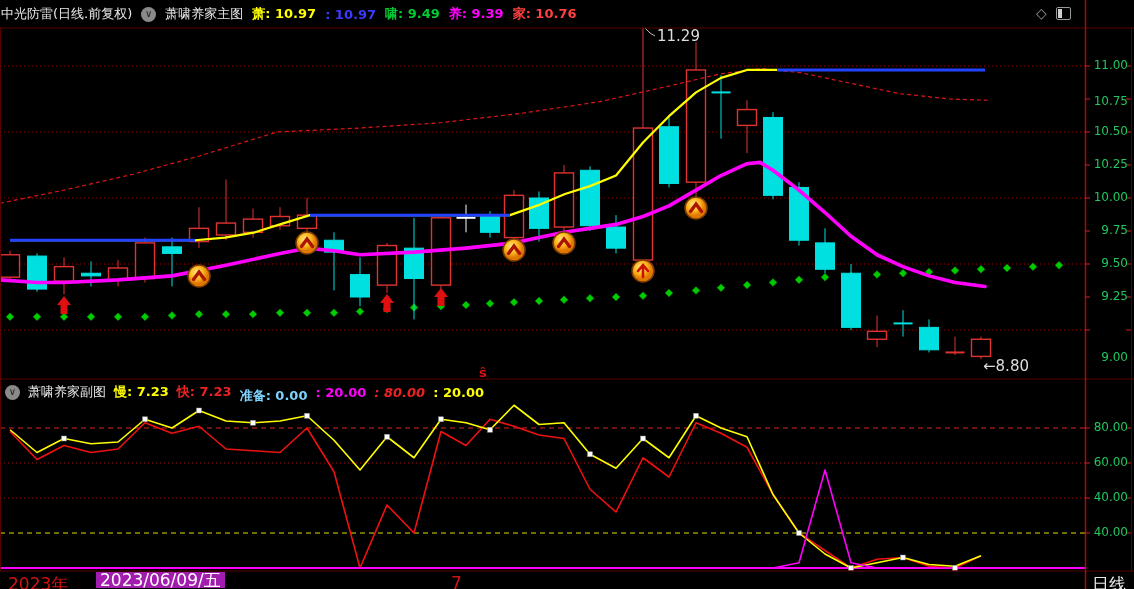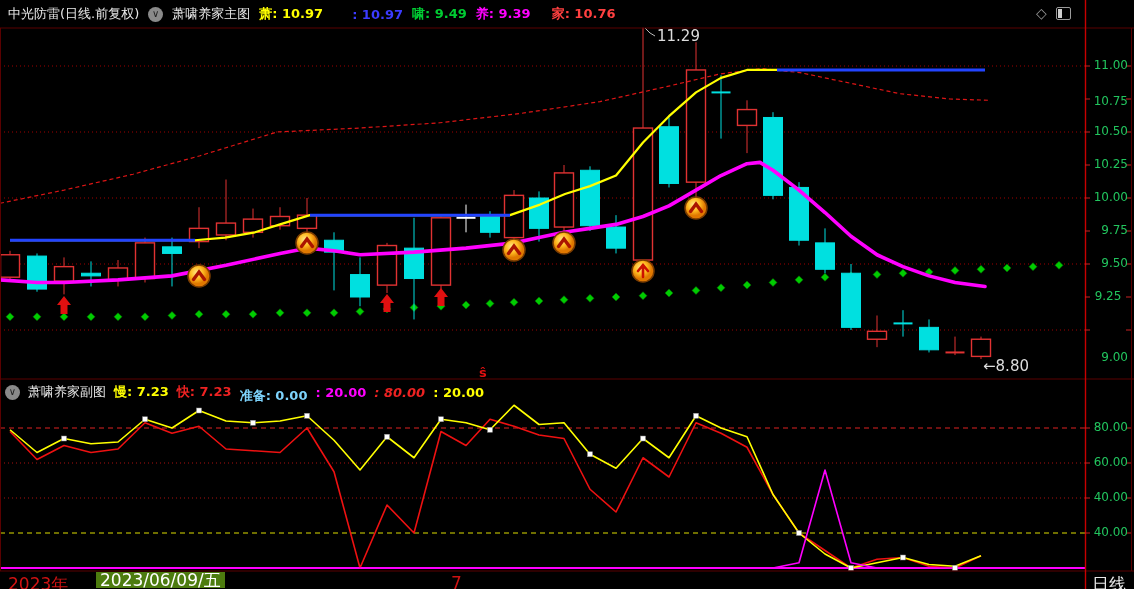--- a/index.html
+++ b/index.html
@@ -1,36 +1,36 @@
 <!DOCTYPE html>
 <html><head>
 <meta charset="utf-8">
 <style>
   html,body{margin:0;padding:0;background:#111;}
   #app{position:relative;width:1134px;height:589px;background:#000;overflow:hidden;
        font-family:"DejaVu Sans","Liberation Sans",sans-serif;}
   #chart-svg{position:absolute;left:0;top:0;}
   .hdr{position:absolute;left:0;top:0;width:1030px;height:28px;display:flex;align-items:center;
-       gap:9px;padding-left:8px;font-size:13px;white-space:nowrap;}
+       gap:9px;padding-left:1px;font-size:13px;white-space:nowrap;}
   .hdr .title{color:#e8e8e8;}
   .circ{display:inline-flex;width:15px;height:15px;border-radius:50%;background:#8a8a8a;color:#222;
         align-items:center;justify-content:center;font-size:10px;line-height:1;}
   .iname{color:#e8e8e8;}
   .hval{font-weight:bold;}
   .winicons{position:absolute;top:6px;left:1036px;display:flex;gap:9px;align-items:center;}
   .dico{color:#9a9a9a;font-size:14px;line-height:1;}
   .pico{display:inline-block;width:13px;height:11px;border:1px solid #9a9a9a;border-radius:2px;position:relative;}
   .pico i{position:absolute;left:1px;top:1px;bottom:1px;width:4px;background:#cfcfcf;}
   .axis-label{position:absolute;left:1088px;width:40px;text-align:right;font-size:12px;color:#22c55e;}
   .subhdr{position:absolute;left:0;top:382px;width:1080px;height:20px;display:flex;align-items:center;
           gap:8px;padding-left:5px;font-size:13px;white-space:nowrap;}
   .subhdr .iname{color:#e8e8e8;}
   .bbar{position:absolute;left:0;top:572px;width:1134px;height:21px;font-size:17px;}
   .byear{position:absolute;left:8px;top:1px;color:#cf1212;}
-  .bdate{position:absolute;left:96px;top:0px;background:#4d7c0f;color:#fff;padding:0 4px;height:16px;line-height:16px;}
+  .bdate{position:absolute;left:96px;top:0px;background:#a21caf;color:#fff;padding:0 4px;height:16px;line-height:16px;}
   .bmonth{position:absolute;left:451px;top:1px;color:#cf1212;}
   .bperiod{position:absolute;left:1092px;top:1px;color:#e8e8e8;}
 </style>
 </head>
 <body>
 
 <div id="app">
 
   <svg id="chart-svg" width="1134" height="589" viewBox="0 0 1134 589">
       <line x1="0" y1="66" x2="1085" y2="66" stroke="#a00000" stroke-width="1" stroke-dasharray="1 3"></line>
@@ -242,42 +242,42 @@
       <line x1="1126" y1="498" x2="1131" y2="498" stroke="#c82222" stroke-width="1"></line>
       <line x1="1085" y1="533" x2="1090" y2="533" stroke="#c82222" stroke-width="1"></line>
       <line x1="1126" y1="533" x2="1131" y2="533" stroke="#c82222" stroke-width="1"></line>
     </svg>
 
   <div class="hdr">
     <span class="title">中光防雷(日线.前复权)</span>
     <span class="circ">∨</span>
     <span class="iname">萧啸养家主图</span>
     <span class="hval" style="color: rgb(255, 255, 0);">萧: 10.97</span>
-    <span class="hval" style="color: rgb(59, 59, 255); margin-left: 20px;">: 10.97</span>
+    <span class="hval" style="color: rgb(59, 59, 255);">: 10.97</span>
     <span class="hval" style="color: rgb(0, 204, 51);">啸: 9.49</span>
     <span class="hval" style="color: rgb(255, 0, 255);">养: 9.39</span>
-    <span class="hval" style="color: rgb(255, 64, 64); margin-left: 12px;">家: 10.76</span>
+    <span class="hval" style="color: rgb(255, 64, 64);">家: 10.76</span>
   </div>
 
   <div class="winicons">
     <span class="dico">◇</span>
     <span class="pico">
         <i></i>
       </span>
   </div>
 
   <div id="main-axis">
       <div class="axis-label" style="top: 58px;">11.00</div>
       <div class="axis-label" style="top: 94px;">10.75</div>
       <div class="axis-label" style="top: 124px;">10.50</div>
       <div class="axis-label" style="top: 157px;">10.25</div>
       <div class="axis-label" style="top: 190px;">10.00</div>
       <div class="axis-label" style="top: 223px;">9.75</div>
       <div class="axis-label" style="top: 256px;">9.50</div>
-      <div class="axis-label" style="top: 289px; text-align: center;">9.25</div>
+      <div class="axis-label" style="top: 289px;">9.25</div>
       <div class="axis-label" style="top: 322px; margin-top: 28px;">9.00</div>
     </div>
 
   <div class="subhdr">
     <span class="circ">∨</span>
     <span class="iname">萧啸养家副图</span>
     <span class="hval" style="color: rgb(255, 255, 0);">慢: 7.23</span>
     <span class="hval" style="color: rgb(238, 34, 34);">快: 7.23</span>
     <span class="hval" style="color: #7dd3fc; margin-top: 8px;">准备: 0.00</span>
     <span class="hval" style="color: rgb(255, 0, 255);">: 20.00</span>

